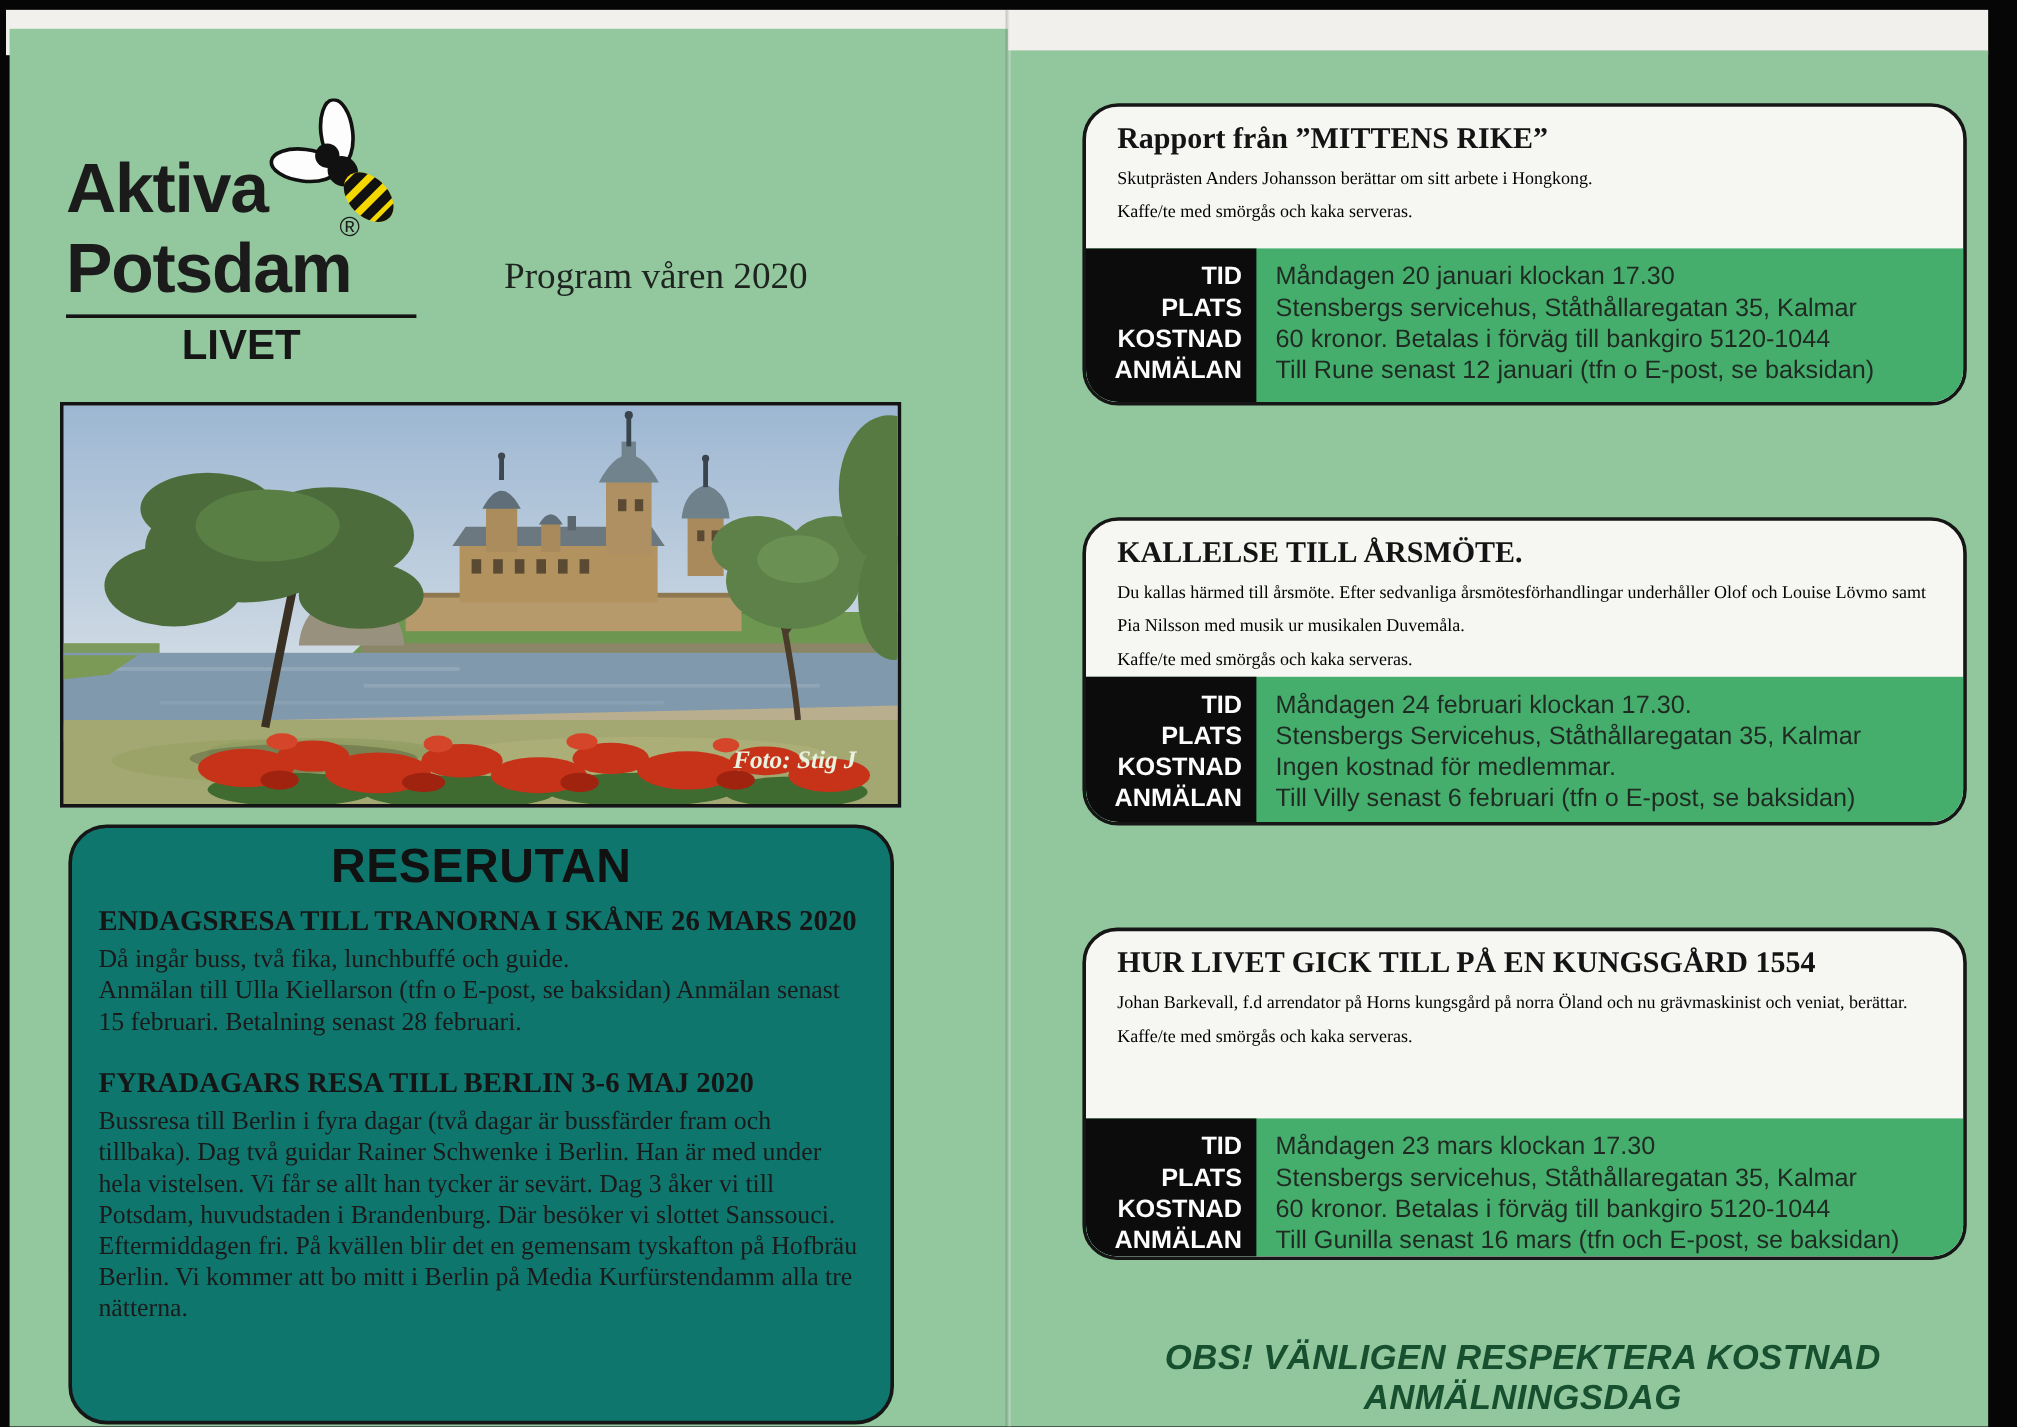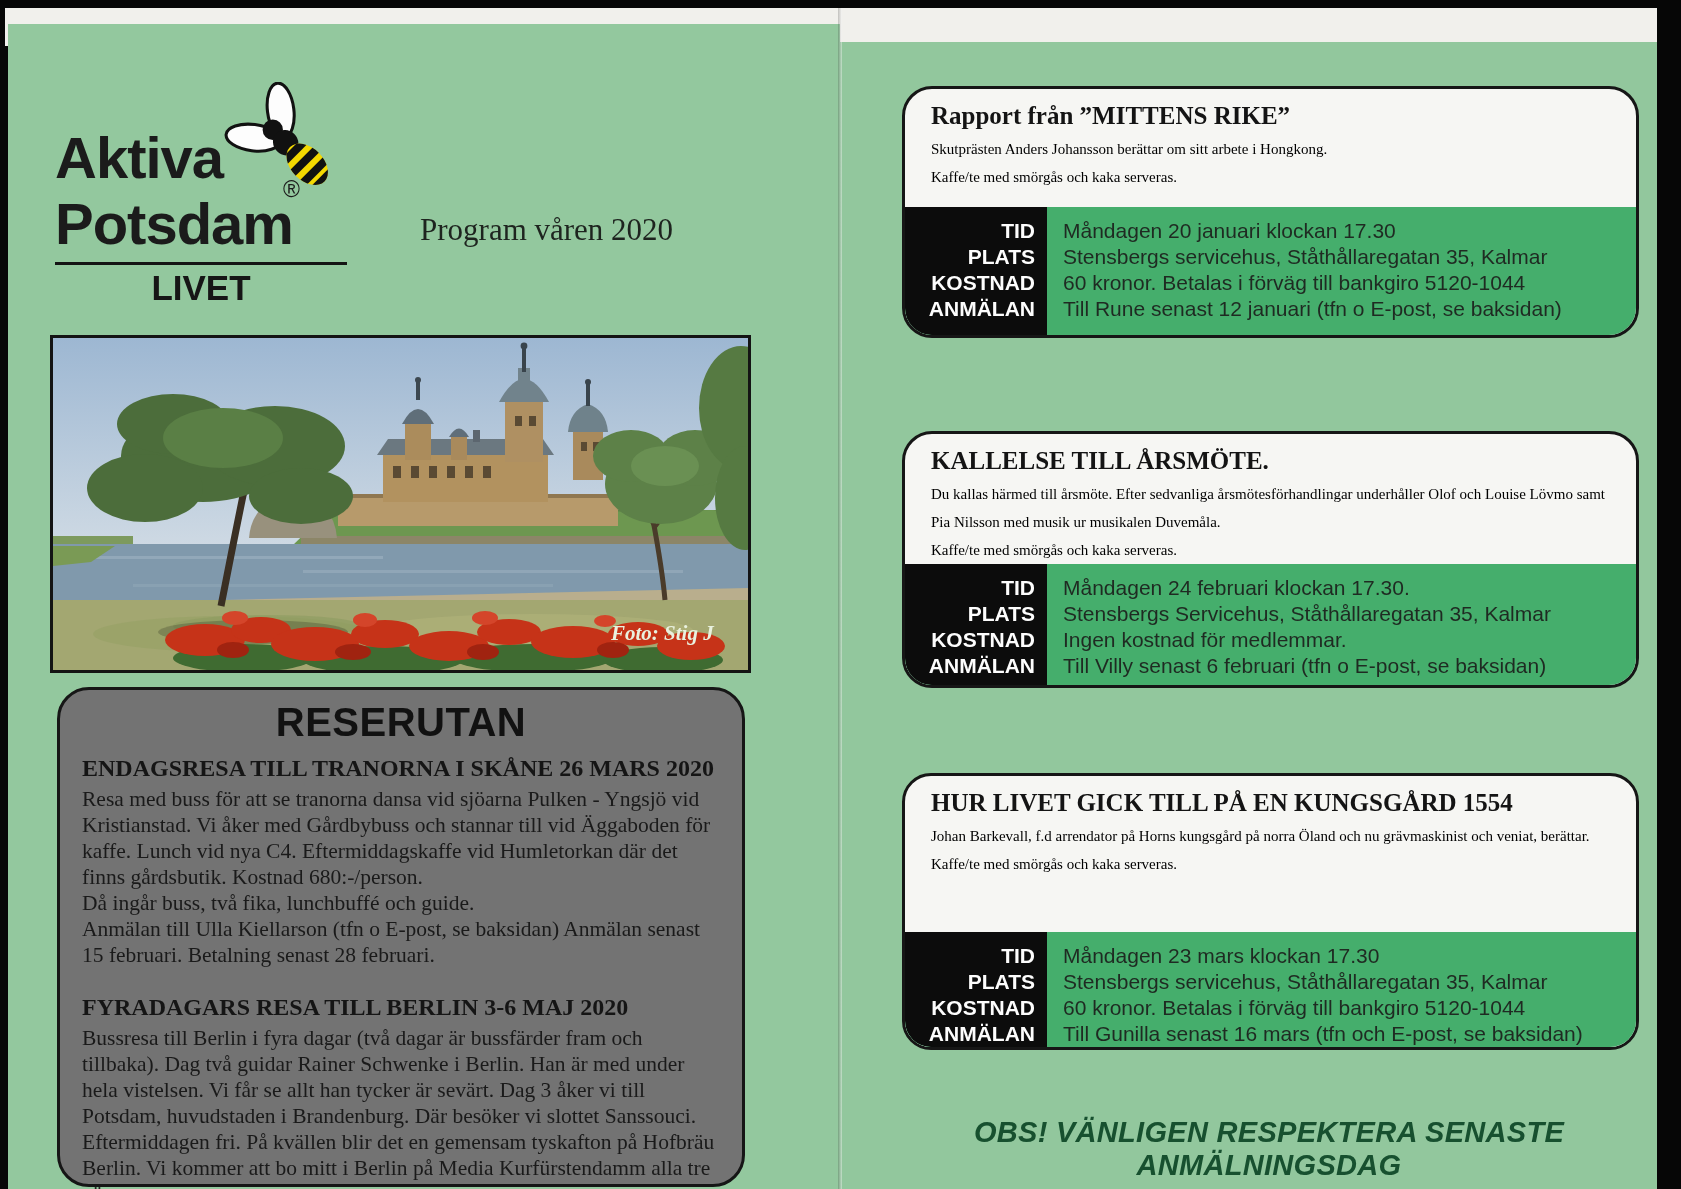--- a/index.html
+++ b/index.html
@@ -25,21 +25,21 @@
   .brand-rule{position:absolute;left:55px;top:262px;width:292px;height:3px;background:#141414;}
   .brand-region{position:absolute;left:55px;top:268px;width:292px;text-align:center;
                 font-family:"Liberation Sans",sans-serif;font-weight:bold;font-size:35px;color:#161616;}
   .program-title{position:absolute;left:420px;top:212px;font-size:31px;color:#1e241f;}
 
   
   .photo{position:absolute;left:50px;top:335px;width:695px;height:332px;border:3px solid #141414;background:#aebfd4;}
   .photo svg{display:block;}
 
   
-  .resbox{position:absolute;left:57px;top:687px;width:688px;height:500px;background:#737373;
+  .resbox{position:absolute;left:57px;top:687px;width:688px;height:500px;background:#0f766e;
           border:3px solid #161616;border-radius:32px;box-sizing:border-box;padding:8px 22px 0 22px;}
   .res-title{font-family:"Liberation Sans",sans-serif;font-weight:bold;font-size:40px;color:#111;
              text-align:center;margin:2px 0 10px 0;letter-spacing:.5px;}
   .trip-heading{font-weight:bold;font-size:24px;color:#151515;margin:0 0 4px 0;}
   .trip-body{font-size:21.5px;line-height:26px;color:#1a1a1a;margin:0;}
   .trip-2{margin-top:26px;}
 
   
   .card{position:absolute;left:902px;width:737px;border:3px solid #161616;border-radius:30px;
         overflow:hidden;background:#f6f6f3;box-sizing:border-box;display:flex;flex-direction:column;}
@@ -233,21 +233,20 @@
       </g>
       <text x="558" y="302" font-family="Liberation Serif, serif" font-style="italic" font-weight="bold" font-size="21" fill="#e9f1df">Foto: Stig J</text>
     </svg>
   </div>
 
   <div class="resbox">
     <div class="res-title">RESERUTAN</div>
 
     <div>
       <div class="trip-heading">ENDAGSRESA TILL TRANORNA I SKÅNE 26 MARS 2020</div>
-      <p class="trip-body">Resa med buss för att se tranorna dansa vid sjöarna Pulken - Yngsjö vid Kristianstad. Vi åker med Gårdbybuss och stannar till vid Äggaboden för kaffe. Lunch vid nya C4. Eftermiddagskaffe vid Humletorkan där det finns gårdsbutik. Kostnad 680:-/person.</p>
       <p class="trip-body">Då ingår buss, två fika, lunchbuffé och guide.</p>
       <p class="trip-body">Anmälan till Ulla Kiellarson (tfn o E-post, se baksidan) Anmälan senast 15 februari. Betalning senast 28 februari.</p>
     </div>
 
     <div class="trip-2">
       <div class="trip-heading">FYRADAGARS RESA TILL BERLIN 3-6 MAJ 2020</div>
       <p class="trip-body">Bussresa till Berlin i fyra dagar (två dagar är bussfärder fram och tillbaka). Dag två guidar Rainer Schwenke i Berlin. Han är med under hela vistelsen. Vi får se allt han tycker är sevärt. Dag 3 åker vi till Potsdam, huvudstaden i Brandenburg. Där besöker vi slottet Sanssouci. Eftermiddagen fri. På kvällen blir det en gemensam tyskafton på Hofbräu Berlin. Vi kommer att bo mitt i Berlin på Media Kurfürstendamm alla tre nätterna.</p>
 
     </div>
 
@@ -312,15 +311,15 @@
       </div>
       <div class="values">
         <div class="value">Måndagen 23 mars klockan 17.30</div>
         <div class="value">Stensbergs servicehus, Ståthållaregatan 35, Kalmar</div>
         <div class="value">60 kronor. Betalas i förväg till bankgiro 5120-1044</div>
         <div class="value">Till Gunilla senast 16 mars (tfn och E-post, se baksidan)</div>
       </div>
     </div>
   </div>
 
-  <div class="obs">OBS! VÄNLIGEN RESPEKTERA SENASTE ANMÄLNINGSDAG</div>
+  <div class="obs">OBS! VÄNLIGEN RESPEKTERA KOSTNAD ANMÄLNINGSDAG</div>
 
 </div>
 
 </body></html>

